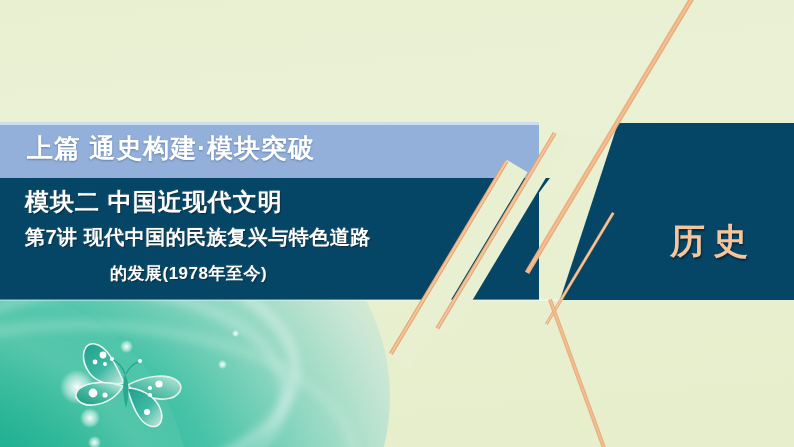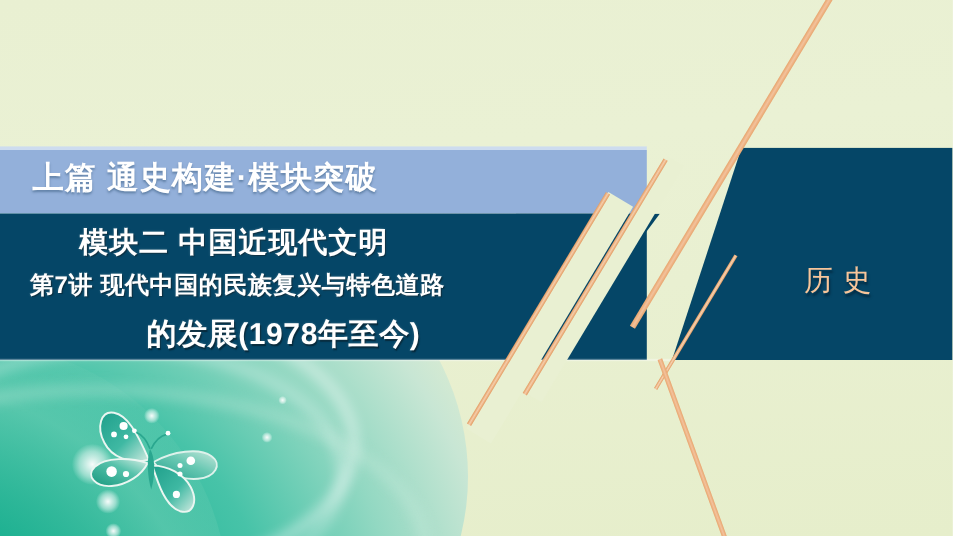--- a/index.html
+++ b/index.html
@@ -146,28 +146,28 @@
     letter-spacing:1px;
     white-space:nowrap;
     text-shadow:0 1px 2px rgba(0,40,70,0.35);
   }
   .txt-line{
     position:absolute;
     color:#ffffff;font-weight:bold;
     white-space:nowrap;
     text-shadow:1px 1px 1px rgba(0,0,0,0.45), 0 0 2px rgba(255,255,255,0.25);
   }
-  .txt-l1{left:25px;top:186px;font-size:24px;letter-spacing:1px;margin-left:41px;}
+  .txt-l1{left:25px;top:186px;font-size:24px;letter-spacing:1px;}
   .txt-l2{left:25px;top:224px;font-size:20px;letter-spacing:0.5px;}
-  .txt-l3{left:122px;top:262px;font-size:25px;letter-spacing:0.5px;}
+  .txt-l3{left:110px;top:262px;font-size:17px;letter-spacing:0.5px;}
 
   .txt-subject{
     position:absolute;
     left:670px;top:218px;
-    font-size:24px;font-weight:normal;
+    font-size:35px;font-weight:bold;
     color:#f7c59a;
     letter-spacing:8px;
     white-space:nowrap;
     text-shadow:1px 2px 2px rgba(0,20,35,0.55);
   }
 
   
   .butterfly{
     position:absolute;
     left:62px;top:336px;

